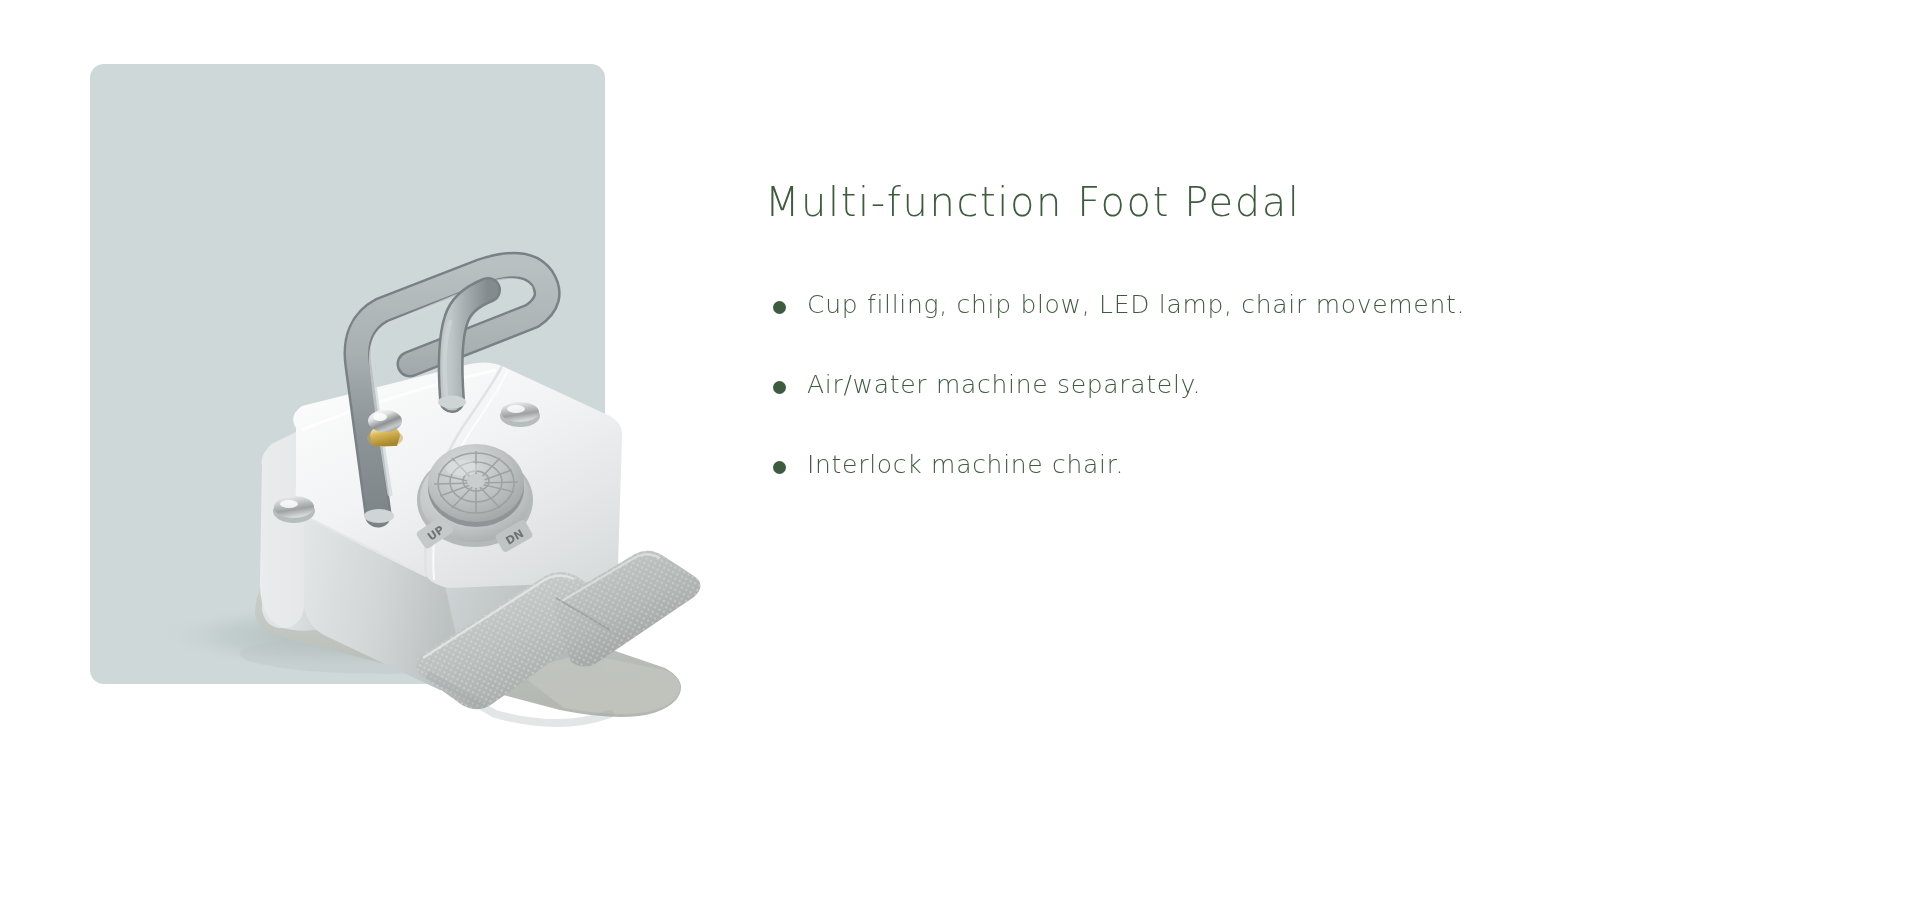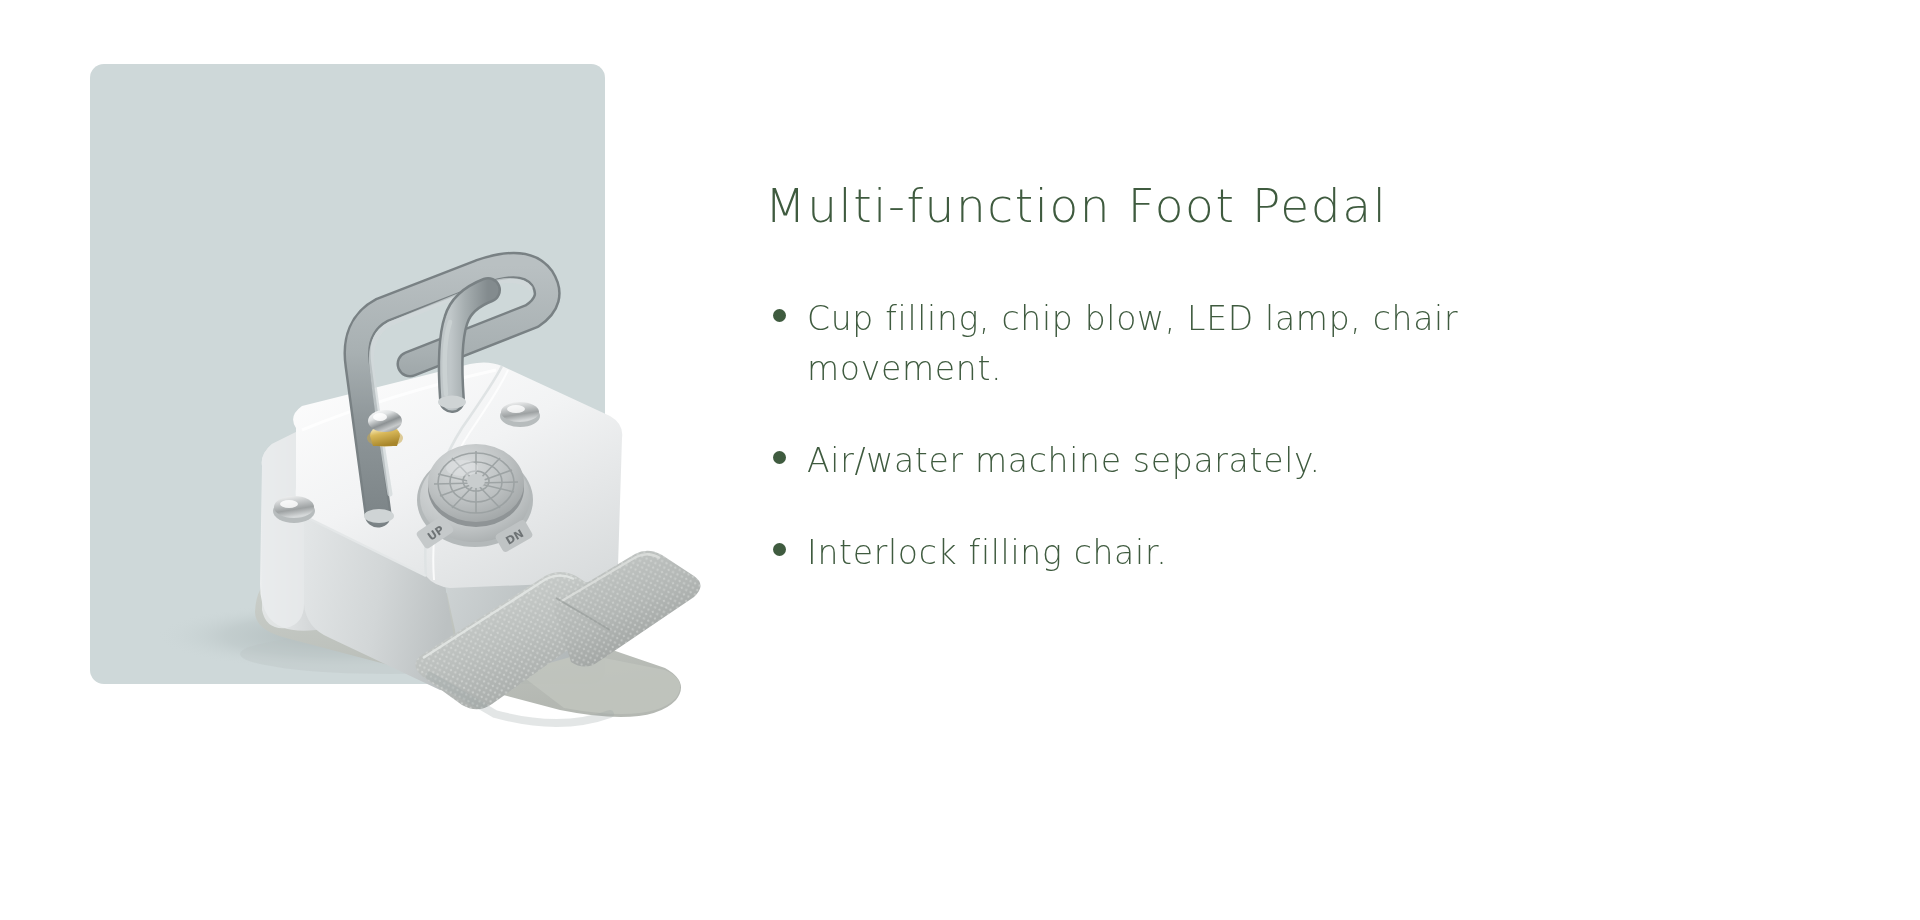--- a/index.html
+++ b/index.html
@@ -35,37 +35,37 @@
 
   
   #copy-column{
     position:absolute;
     left:765px; top:180px;
     width:760px;
   }
   #page-title{
     font-family:"DejaVu Sans", sans-serif;
     font-weight:300;
-    font-size:47px;
+    font-size:40px;
     letter-spacing:1.6px;
     color:#3f5b3f;
     margin:0 0 62px 0;
     white-space:nowrap;
     line-height:1.1;
   }
   #feature-list{
     list-style:none;
     margin:0; padding:0;
   }
   .feature-item{
     position:relative;
     padding-left:42px;
     margin-bottom:42px;
     font-weight:300;
-    font-size:33px;
+    font-size:25px;
     line-height:1.52;
     letter-spacing:0.7px;
     color:#3f5b3f;
     max-width:660px;
   }
   .feature-item:last-child{margin-bottom:0;}
   .feature-bullet{
     position:absolute;
     left:8px; top:15px;
     width:13px; height:13px;
@@ -290,17 +290,17 @@
       <span class="feature-text">Cup filling, chip blow, LED lamp, chair movement.</span>
     </li>
 
     <li class="feature-item">
       <span class="feature-bullet"></span>
       <span class="feature-text">Air/water machine separately.</span>
     </li>
 
     <li class="feature-item">
       <span class="feature-bullet"></span>
-      <span class="feature-text">Interlock filling chair.</span>
+      <span class="feature-text">Interlock machine chair.</span>
     </li>
 
   </ul>
 </section>
 
 </body></html>

